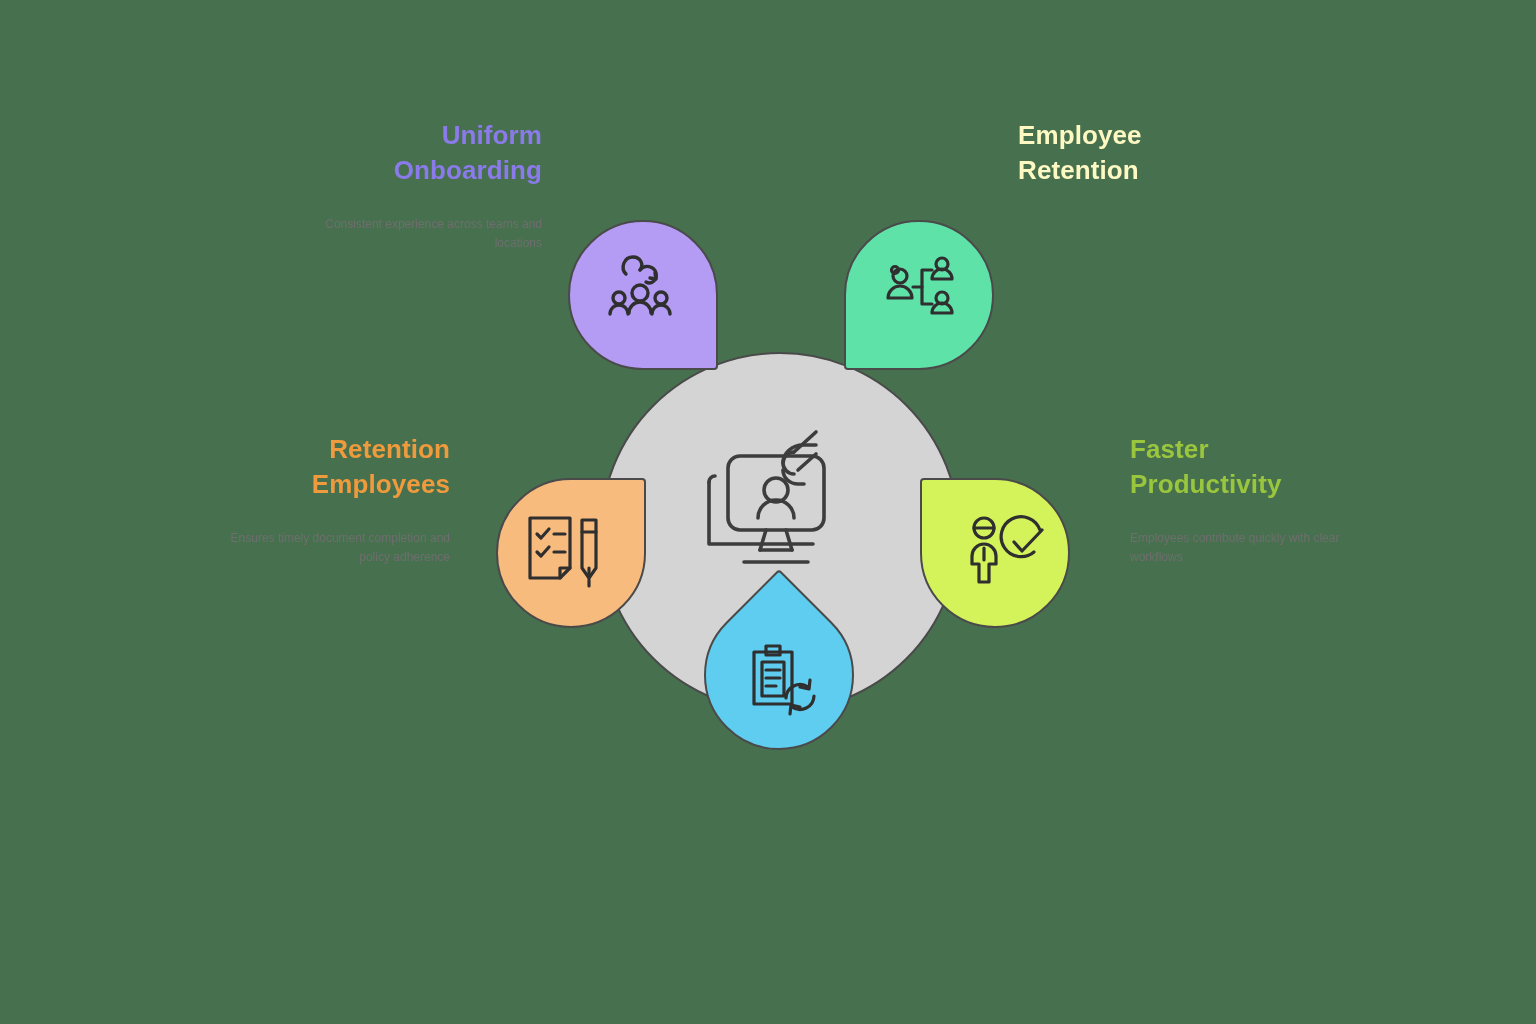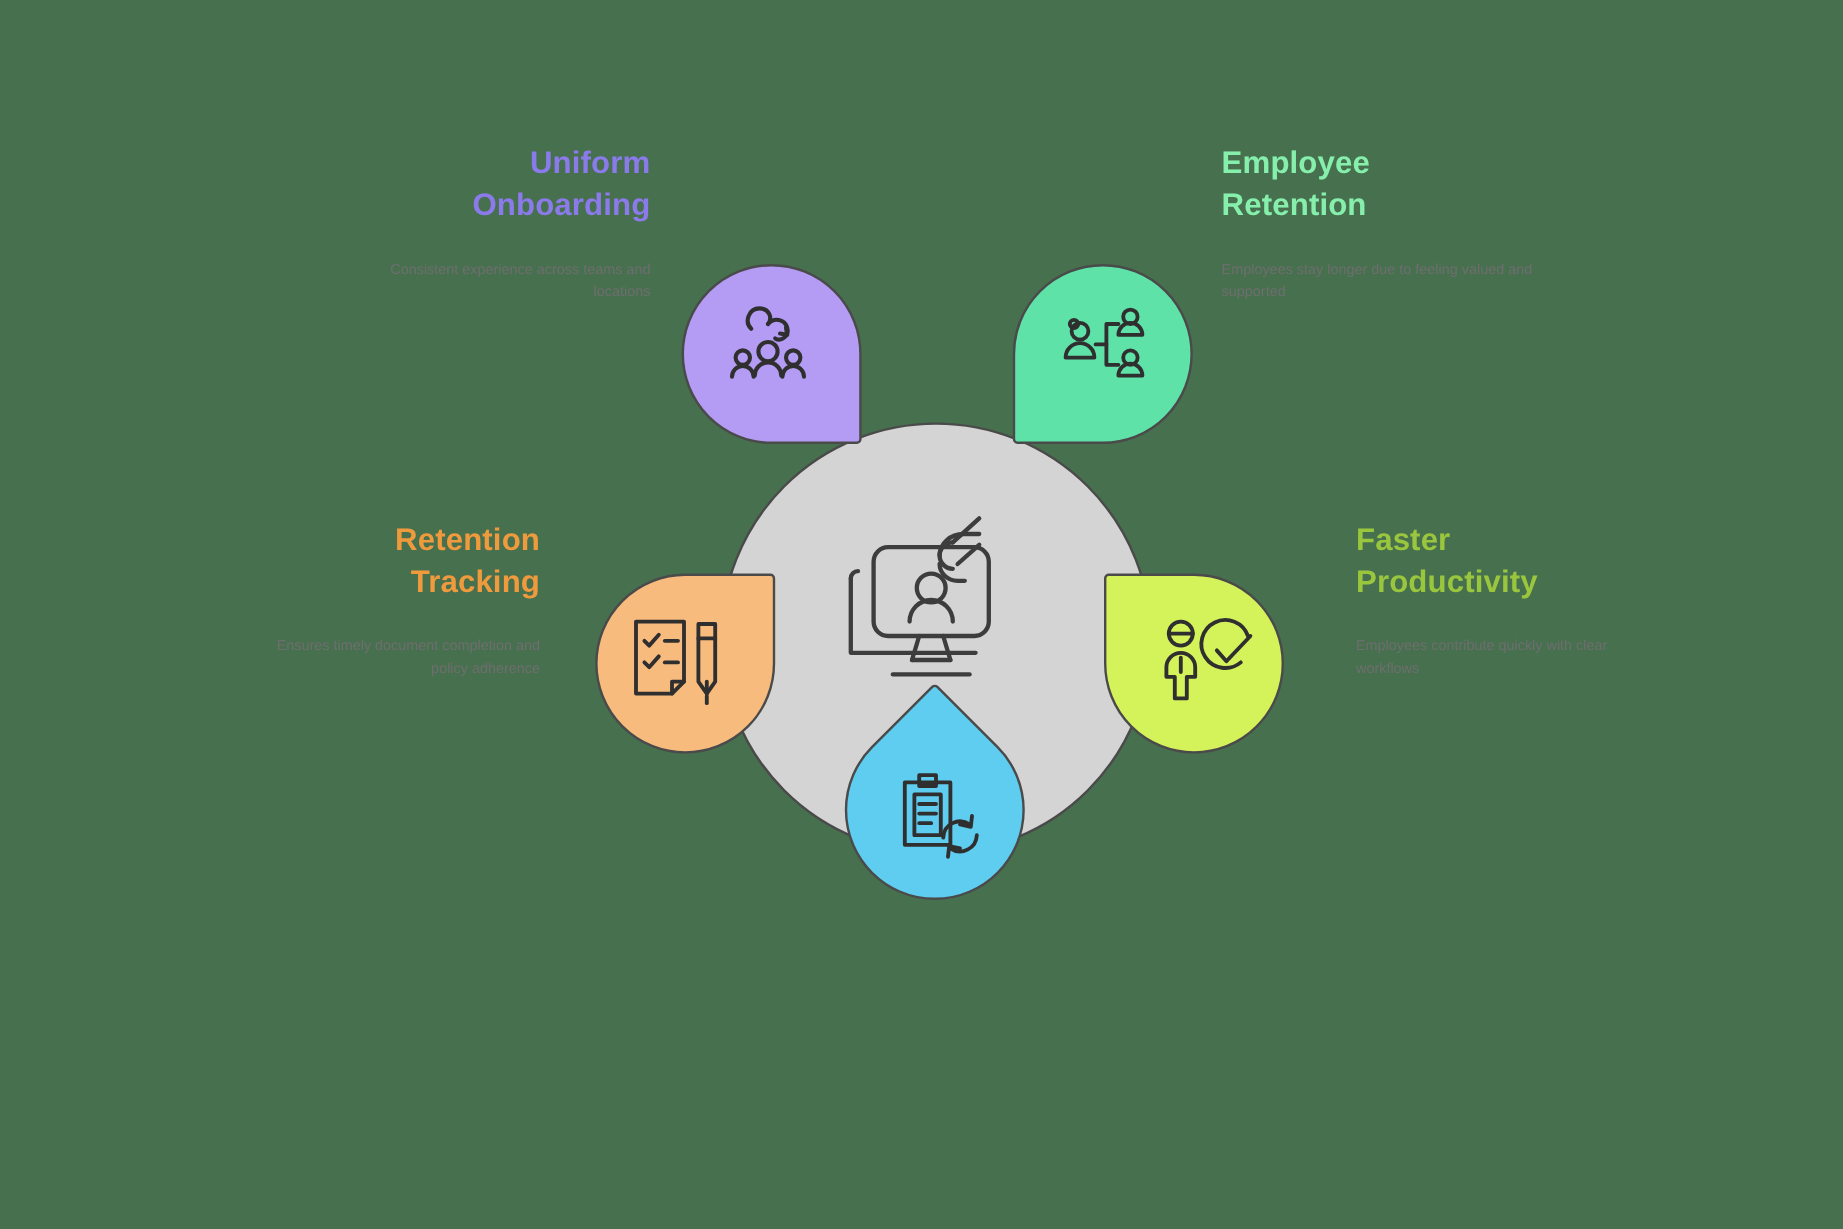--- a/index.html
+++ b/index.html
@@ -320,31 +320,30 @@
 
   <div class="node-text txt-uniform align-right">
     <div class="node-title" style="color:#8b7aea">
       <span>Uniform</span><br>
       <span>Onboarding</span>
     </div>
     <p class="node-desc">Consistent experience across teams and locations</p>
   </div>
 
   <div class="node-text txt-retention align-left">
-    <div class="node-title" style="color:#86efac">
+    <div class="node-title" style="color:#fef9c3">
       <span>Employee</span><br>
       <span>Retention</span>
     </div>
-    <p class="node-desc">Employees stay longer due to feeling valued and supported</p>
   </div>
 
   <div class="node-text txt-compliance align-right">
     <div class="node-title" style="color:#ef9a3c">
       <span>Retention</span><br>
-      <span>Tracking</span>
+      <span>Employees</span>
     </div>
     <p class="node-desc">Ensures timely document completion and policy adherence</p>
   </div>
 
   <div class="node-text txt-productivity align-left">
     <div class="node-title" style="color:#9ac63e">
       <span>Faster</span><br>
       <span>Productivity</span>
     </div>
     <p class="node-desc">Employees contribute quickly with clear workflows</p>

